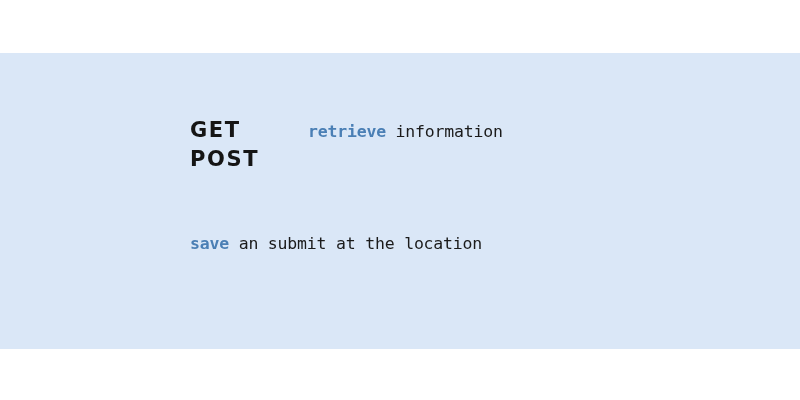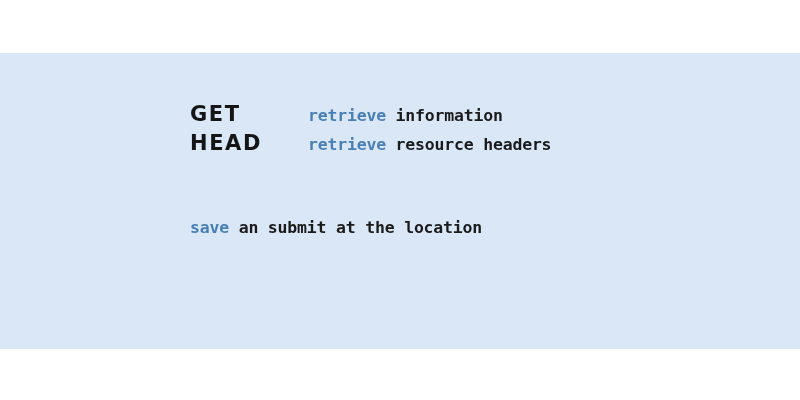--- a/index.html
+++ b/index.html
@@ -27,21 +27,21 @@
     left: 0;
     top: 53px;
     width: 800px;
     height: 296px;
     background: #dae7f7;
   }
 
   #table {
     position: absolute;
     left: 190px;
-    top: 100px;
+    top: 116px;
     width: 470px;
   }
 
   .group {
     display: block;
   }
   .group.second {
     margin-top: 28px;
   }
 
@@ -72,21 +72,21 @@
     letter-spacing: -0.2px;
   }
 
   .desc .verb {
     color: #4a7fb5;
     font-weight: bold;
   }
 
   .desc .rest {
     color: #1b1b1b;
-    font-weight: bold;
+    font-weight: normal;
   }
 </style>
 </head>
 <body>
 
 <div id="canvas">
 
   <div id="panel"></div>
 
   <div id="table">
@@ -94,24 +94,21 @@
     <div class="group first">
 
       <div class="row">
         <div class="method">GET</div>
         <div class="desc">
           <span class="verb">retrieve</span><span class="rest"> information</span>
         </div>
       </div>
 
       <div class="row">
-        <div class="method">HEAD</div>
-        <div class="desc">
-          <span class="verb">retrieve</span><span class="rest"> resource headers</span>
-        </div>
+        <div class="method">POST</div>
       </div>
 
     </div>
 
     <div class="group second">
 
       <div class="row">
       </div>
 
       <div class="row">

